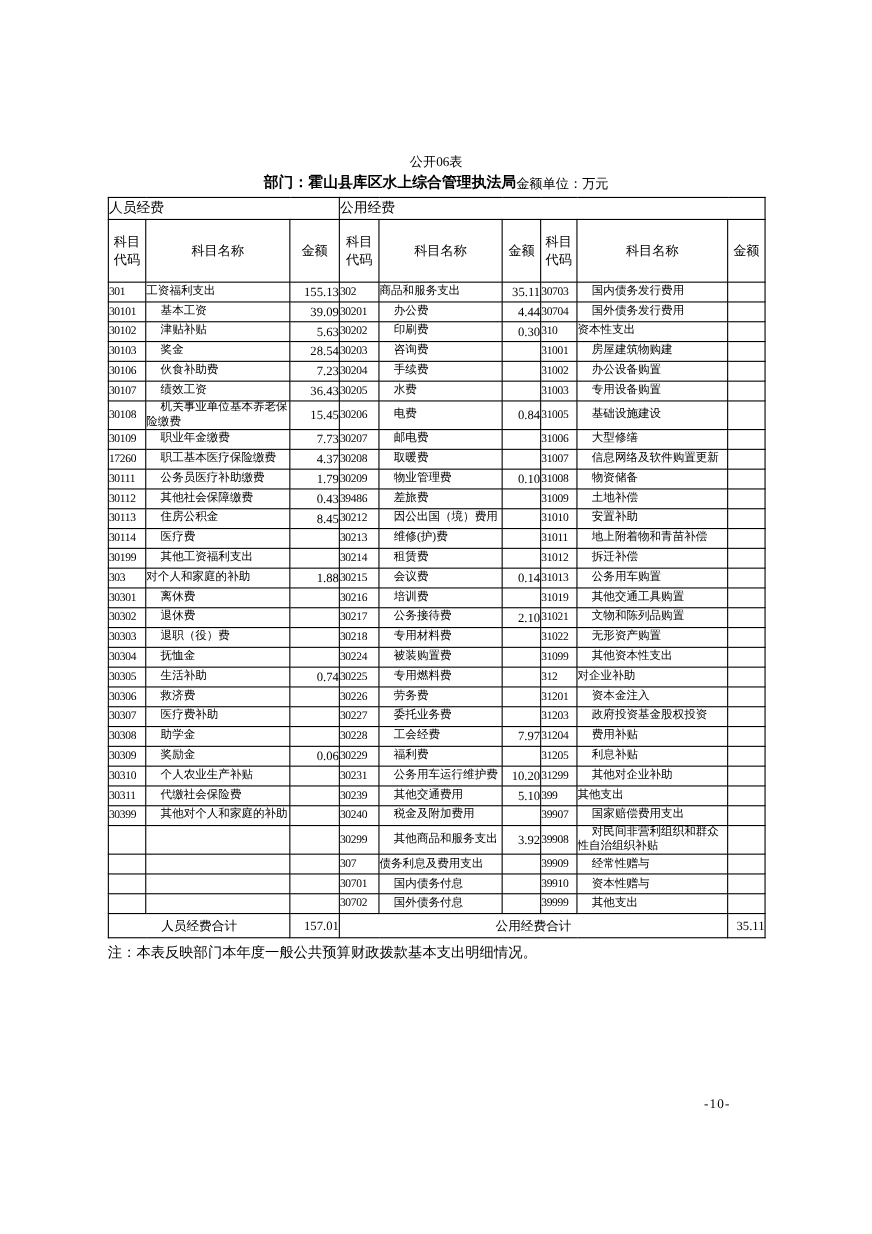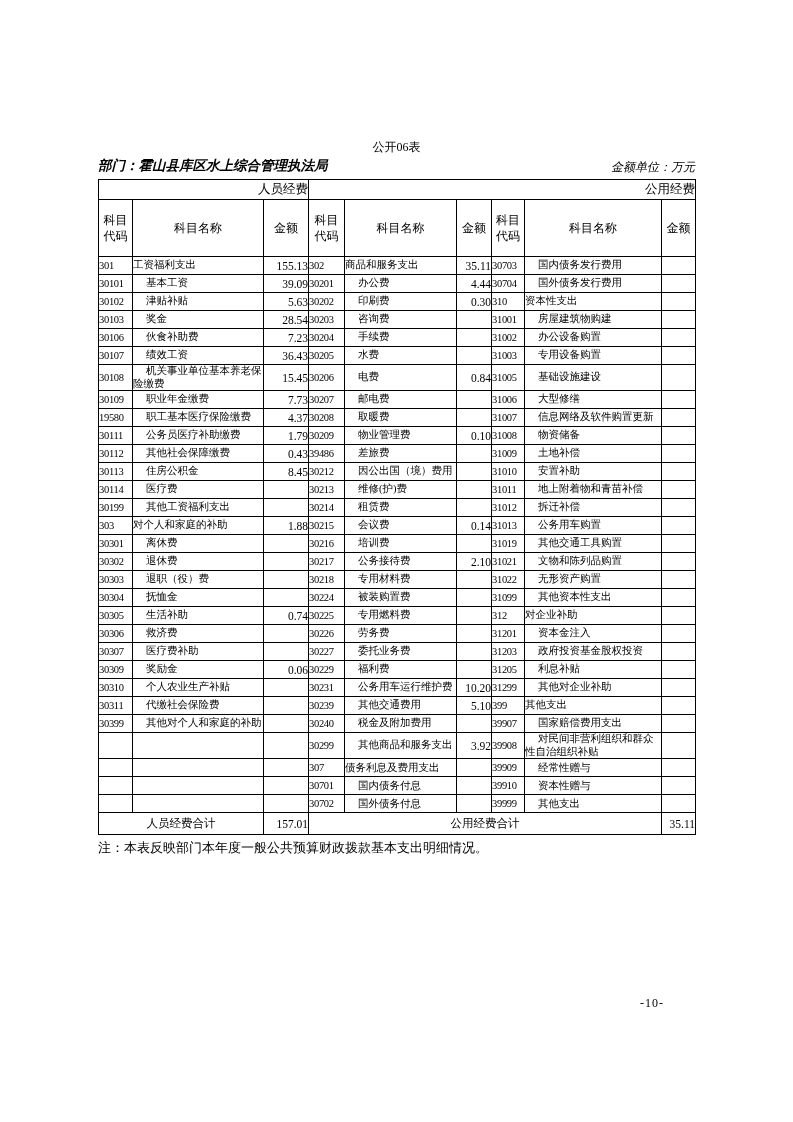--- a/index.html
+++ b/index.html
@@ -7,38 +7,38 @@
     position:relative;
     width:793px; height:1122px;
     margin:0 auto;
     background:#ffffff;
     color:#000;
     font-family:"Liberation Serif","DejaVu Serif",serif;
     overflow:hidden;
   }
   .doc { position:absolute; left:98px; top:140px; width:597px; }
   .form-tag { text-align:center; font-size:12px; line-height:15px; margin-bottom:2px; }
-  .meta-row { display:flex; justify-content:space-between; align-items:flex-end; margin-bottom:4px;font-style:italic; }
+  .meta-row { display:flex; justify-content:center; align-items:flex-end; margin-bottom:4px; }
   .dept { font-weight:bold; font-size:13.5px; line-height:18px; }
   .unit { font-size:12px; line-height:16px; }
 
   table.budget {
     border-collapse:collapse;
     table-layout:fixed;
     width:597px;
     border:1.5px solid #000;
   }
   table.budget th, table.budget td {
     border:1px solid #000;
     padding:0;
     font-weight:normal;
     vertical-align:middle;
     overflow:hidden;
   }
-  tr.group-row th { height:19px; font-size:12.5px; text-align:right;margin-top:42px; }
+  tr.group-row th { height:19px; font-size:12.5px; text-align:left;margin-top:42px; }
   tr.colhead-row th { height:56px; font-size:12px; line-height:1.35; text-align:center; }
   tbody tr { height:18px; }
   td.code { font-size:10.5px; padding-left:2px; letter-spacing:-0.3px; }
   td.name { font-size:10.5px; line-height:1.2; padding:0 1px; }
   td.name.indent { text-indent:13px; }
   td.amt  { font-size:11.5px; text-align:right; padding-right:3px; }
   tr.total-row td { height:21px; }
   td.total-label { text-align:center; font-size:11.5px; }
   .note { font-size:13px; line-height:17px; margin-top:4px; }
   .page-number { position:absolute; left:640px; top:996px; font-size:12px; letter-spacing:1px; }
@@ -168,21 +168,21 @@
             <td class="name indent">职业年金缴费</td>
             <td class="amt">7.73</td>
             <td class="code">30207</td>
             <td class="name indent">邮电费</td>
             <td class="amt"></td>
             <td class="code">31006</td>
             <td class="name indent">大型修缮</td>
             <td class="amt"></td>
           </tr>
           <tr>
-            <td class="code">19580</td>
+            <td class="code">17260</td>
             <td class="name indent">职工基本医疗保险缴费</td>
             <td class="amt">4.37</td>
             <td class="code">30208</td>
             <td class="name indent">取暖费</td>
             <td class="amt"></td>
             <td class="code">31007</td>
             <td class="name indent">信息网络及软件购置更新</td>
             <td class="amt"></td>
           </tr>
           <tr>
@@ -319,20 +319,31 @@
           </tr>
           <tr>
             <td class="code">30307</td>
             <td class="name indent">医疗费补助</td>
             <td class="amt"></td>
             <td class="code">30227</td>
             <td class="name indent">委托业务费</td>
             <td class="amt"></td>
             <td class="code">31203</td>
             <td class="name indent">政府投资基金股权投资</td>
+            <td class="amt"></td>
+          </tr>
+          <tr>
+            <td class="code">30308</td>
+            <td class="name indent">助学金</td>
+            <td class="amt"></td>
+            <td class="code">30228</td>
+            <td class="name indent">工会经费</td>
+            <td class="amt">7.97</td>
+            <td class="code">31204</td>
+            <td class="name indent">费用补贴</td>
             <td class="amt"></td>
           </tr>
           <tr>
             <td class="code">30309</td>
             <td class="name indent">奖励金</td>
             <td class="amt">0.06</td>
             <td class="code">30229</td>
             <td class="name indent">福利费</td>
             <td class="amt"></td>
             <td class="code">31205</td>

